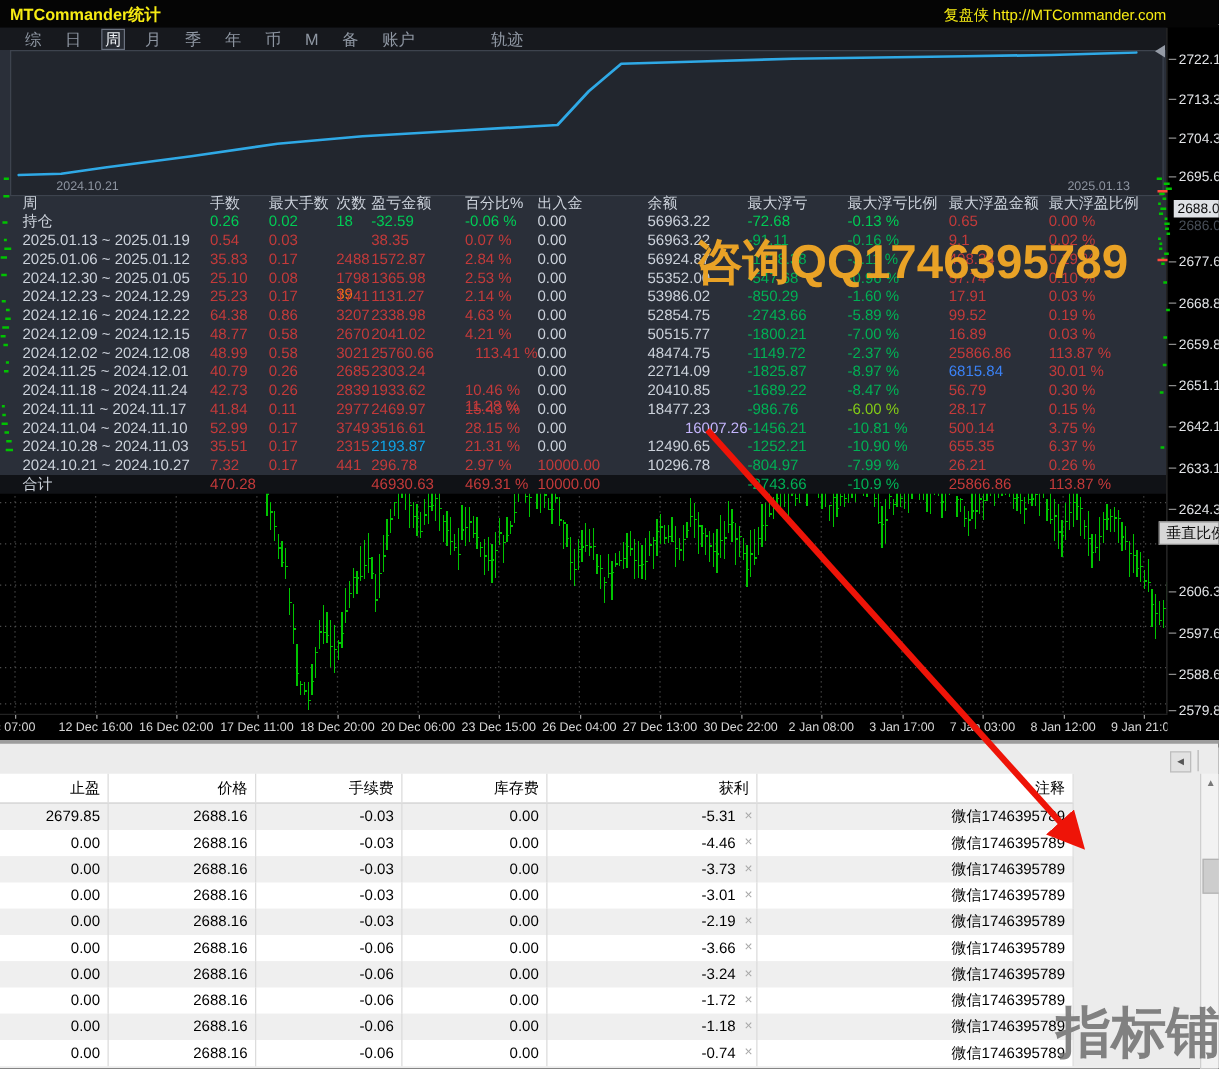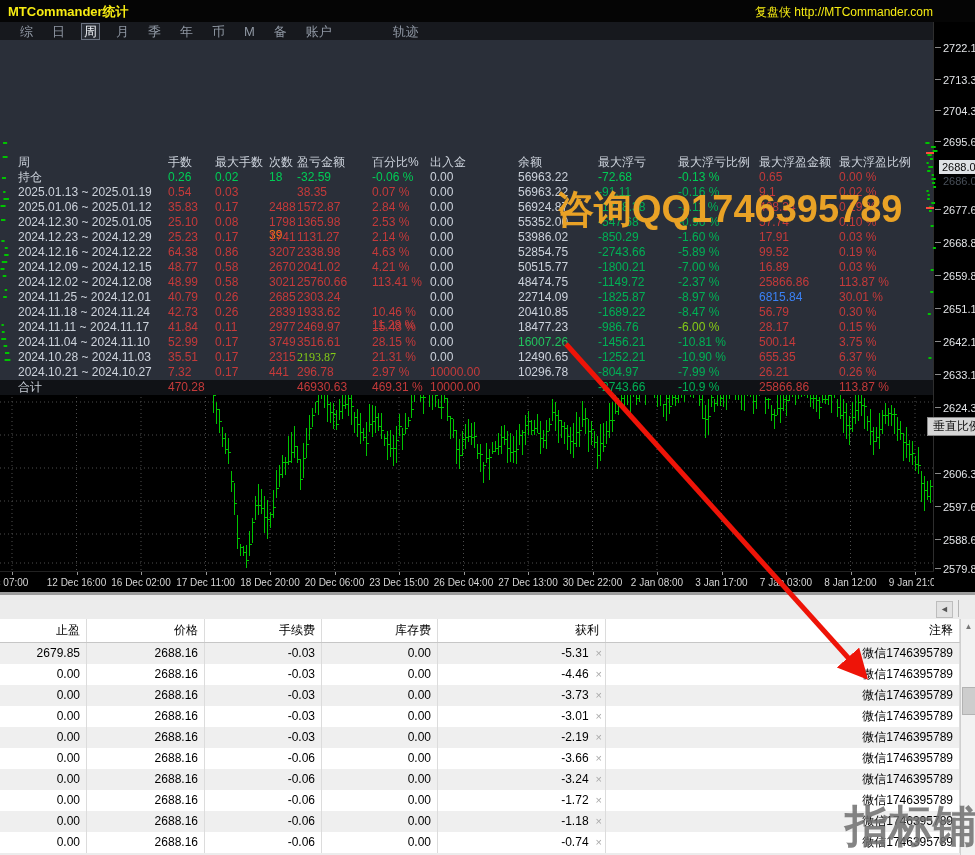--- a/index.html
+++ b/index.html
@@ -40,21 +40,21 @@
   
   #taxis{left:0;top:571px;width:934px;height:21px;background:#000;z-index:9;overflow:hidden;border-top:1px solid #222;}
   .tlab{position:absolute;top:5px;transform:translateX(-50%);font-size:10px;color:#d6d6d6;white-space:nowrap;}
   .ttick{position:absolute;top:0;width:1px;height:3px;background:#9a9a9a;}
   
   #bottom{left:0;top:592px;width:975px;height:263px;background:#ececec;z-index:20;border-top:3px solid #9c9c9c;box-sizing:border-box;}
   #bscroll{position:absolute;left:0;top:3px;width:975px;height:21px;background:#ececec;}
   #bscroll-left{position:absolute;left:936px;top:3px;width:15px;height:15px;color:#555;font-size:9px;
                 line-height:15px;text-align:center;background:#e2e2e2;border:1px solid #bdbdbd;}
   #bscroll-div{position:absolute;left:958px;top:2px;width:1px;height:17px;background:#b5b5b5;}
-  #btable{position:absolute;left:0;top:24px;width:960px;}
+  #btable{position:absolute;left:0;top:24px;width:859px;}
   .brow{display:grid;grid-template-columns:87px 118px 117px 116px 168px 1fr;height:21px;line-height:21px;
         font-size:12px;color:#000;background:#fff;}
   .brow:nth-child(even){background:#efefef;}
   .brow.header{background:#fff;height:23px;line-height:23px;border-bottom:1px solid #c6c6c6;}
   .bcell{text-align:right;padding-right:6px;border-right:1px solid #dcdcdc;overflow:hidden;white-space:nowrap;}
   .bcell.profit{display:flex;justify-content:flex-end;align-items:center;padding-right:3px;}
   .bcell .x{color:#a8a8a8;font-size:11px;margin-left:7px;}
   #vsb{position:absolute;left:960px;top:24px;width:15px;height:236px;background:#f2f2f2;border-left:1px solid #cfcfcf;}
   #vsb-up{position:absolute;left:2px;top:2px;width:11px;height:12px;color:#777;font-size:8px;text-align:center;line-height:12px;}
   #vsb-thumb{position:absolute;left:1px;top:68px;width:13px;height:26px;background:#cdcdcd;border:1px solid #b3b3b3;}
@@ -583,20 +583,28 @@
       <div class="tab sel">周</div>
       <div class="tab">月</div>
       <div class="tab">季</div>
       <div class="tab">年</div>
       <div class="tab">币</div>
       <div class="tab">M</div>
       <div class="tab">备</div>
       <div class="tab">账户</div>
       <div class="tab gap">轨迹</div>
     </div>
+  <div id="eqchart" class="abs">
+    <svg id="eq-svg" width="921" height="115">
+        <polyline points="6,99 40,98 75,93 144,84 213,74 281,68 350,64 419,60 437,59 462,32 488,10 557,8 625,6 694,5 763,4 832,3 900,1" fill="none" stroke="#2fa9e6" stroke-width="2.2" stroke-linejoin="round" stroke-linecap="round"></polyline>
+      </svg>
+    <span id="eq-start" class="abs">2024.10.21</span>
+    <span id="eq-end" class="abs">2025.01.13</span>
+    <div id="eq-marker" class="abs"></div>
+  </div>
   <div id="stats" class="abs">
       <div class="srow header">
         <span>周</span>
         <span>手数</span>
         <span>最大手数</span>
         <span>次数</span>
         <span>盈亏金额</span>
         <span>百分比%</span>
         <span>出入金</span>
         <span>余额</span>
@@ -702,21 +710,21 @@
         <span style="color: rgb(0, 177, 85);">-7.00 %</span>
         <span style="color: rgb(196, 58, 58);">16.89</span>
         <span style="color: rgb(196, 58, 58);">0.03 %</span>
       </div>
       <div class="srow week">
         <span style="color: rgb(204, 210, 219);">2024.12.02 ~ 2024.12.08</span>
         <span style="color: rgb(196, 58, 58);">48.99</span>
         <span style="color: rgb(196, 58, 58);">0.58</span>
         <span style="color: rgb(196, 58, 58);">3021</span>
         <span style="color: rgb(196, 58, 58);">25760.66</span>
-        <span style="color: rgb(196, 58, 58);">113.41 %</span>
+        <span style="color: rgb(196, 58, 58); text-align: right;">113.41 %</span>
         <span style="color: rgb(204, 210, 219);">0.00</span>
         <span style="color: rgb(204, 210, 219);">48474.75</span>
         <span style="color: rgb(0, 177, 85);">-1149.72</span>
         <span style="color: rgb(0, 177, 85);">-2.37 %</span>
         <span style="color: rgb(196, 58, 58);">25866.86</span>
         <span style="color: rgb(196, 58, 58);">113.87 %</span>
       </div>
       <div class="srow week">
         <span style="color: rgb(204, 210, 219);">2024.11.25 ~ 2024.12.01</span>
         <span style="color: rgb(196, 58, 58);">40.79</span>
@@ -760,32 +768,32 @@
         <span style="color: rgb(196, 58, 58);">0.15 %</span>
       </div>
       <div class="srow week">
         <span style="color: rgb(204, 210, 219);">2024.11.04 ~ 2024.11.10</span>
         <span style="color: rgb(196, 58, 58);">52.99</span>
         <span style="color: rgb(196, 58, 58);">0.17</span>
         <span style="color: rgb(196, 58, 58);">3749</span>
         <span style="color: rgb(196, 58, 58);">3516.61</span>
         <span style="color: rgb(196, 58, 58);">28.15 %</span>
         <span style="color: rgb(204, 210, 219);">0.00</span>
-        <span style="color: #22c55e;">16007.26</span>
+        <span style="color: #c4b5fd; text-align: right;">16007.26</span>
         <span style="color: rgb(0, 177, 85);">-1456.21</span>
         <span style="color: rgb(0, 177, 85);">-10.81 %</span>
         <span style="color: rgb(196, 58, 58);">500.14</span>
         <span style="color: rgb(196, 58, 58);">3.75 %</span>
       </div>
       <div class="srow week">
         <span style="color: rgb(204, 210, 219);">2024.10.28 ~ 2024.11.03</span>
         <span style="color: rgb(196, 58, 58);">35.51</span>
         <span style="color: rgb(196, 58, 58);">0.17</span>
         <span style="color: rgb(196, 58, 58);">2315</span>
-        <span style="color: #84cc16; font-family: Liberation Serif, serif;">2193.87</span>
+        <span style="color: #0ea5e9;">2193.87</span>
         <span style="color: rgb(196, 58, 58);">21.31 %</span>
         <span style="color: rgb(204, 210, 219);">0.00</span>
         <span style="color: rgb(204, 210, 219);">12490.65</span>
         <span style="color: rgb(0, 177, 85);">-1252.21</span>
         <span style="color: rgb(0, 177, 85);">-10.90 %</span>
         <span style="color: rgb(196, 58, 58);">655.35</span>
         <span style="color: rgb(196, 58, 58);">6.37 %</span>
       </div>
       <div class="srow week">
         <span style="color: rgb(204, 210, 219);">2024.10.21 ~ 2024.10.27</span>

